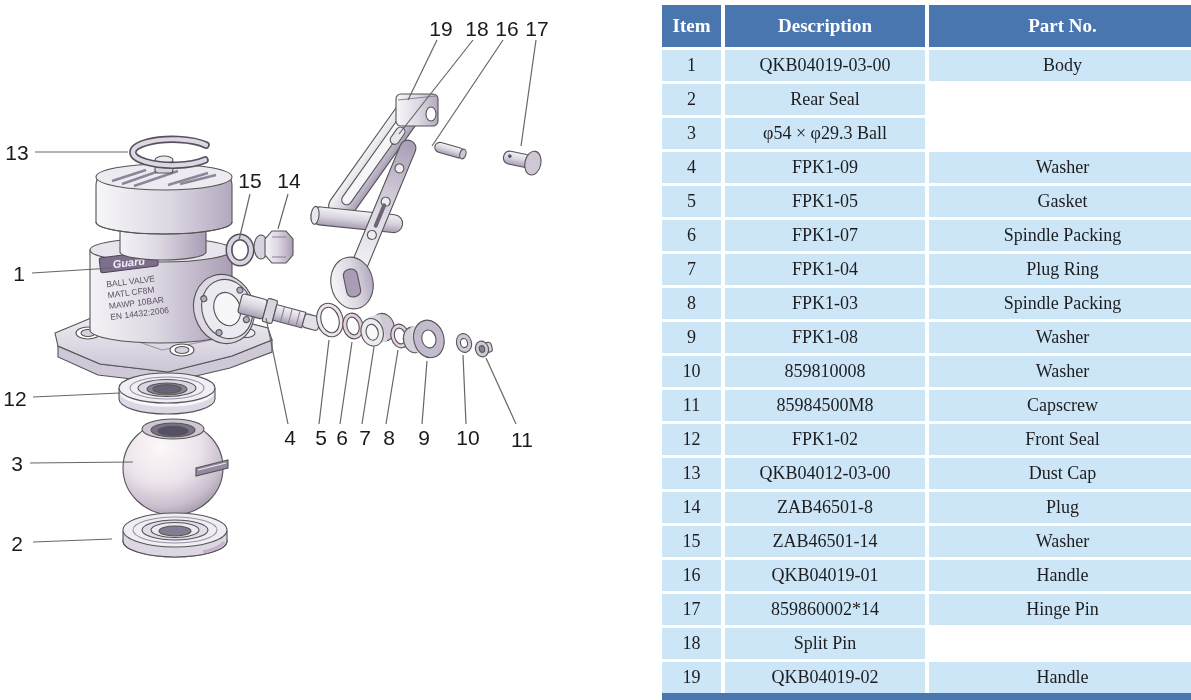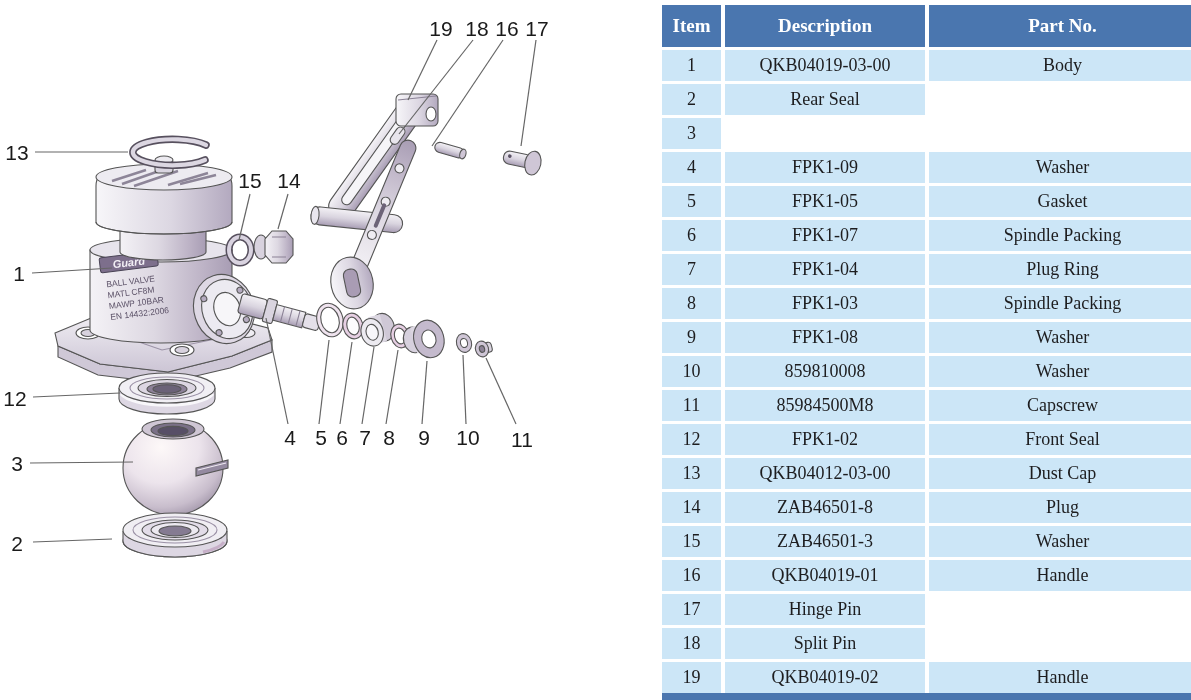--- a/index.html
+++ b/index.html
@@ -312,20 +312,21 @@
           <div class="cell">1</div>
           <div class="cell">QKB04019-03-00</div>
           <div class="cell">Body</div>
         </div>
         <div class="trow">
           <div class="cell">2</div>
           <div class="cell">Rear Seal</div>
         </div>
         <div class="trow">
           <div class="cell">3</div>
+          <div class="cell">φ54 × φ29.3 Ball</div>
         </div>
         <div class="trow">
           <div class="cell">4</div>
           <div class="cell">FPK1-09</div>
           <div class="cell">Washer</div>
         </div>
         <div class="trow">
           <div class="cell">5</div>
           <div class="cell">FPK1-05</div>
           <div class="cell">Gasket</div>
@@ -370,30 +371,31 @@
           <div class="cell">QKB04012-03-00</div>
           <div class="cell">Dust Cap</div>
         </div>
         <div class="trow">
           <div class="cell">14</div>
           <div class="cell">ZAB46501-8</div>
           <div class="cell">Plug</div>
         </div>
         <div class="trow">
           <div class="cell">15</div>
-          <div class="cell">ZAB46501-3</div>
+          <div class="cell">ZAB46501-14</div>
           <div class="cell">Washer</div>
         </div>
         <div class="trow">
           <div class="cell">16</div>
           <div class="cell">QKB04019-01</div>
           <div class="cell">Handle</div>
         </div>
         <div class="trow">
           <div class="cell">17</div>
+          <div class="cell">859860002*14</div>
           <div class="cell">Hinge Pin</div>
         </div>
         <div class="trow">
           <div class="cell">18</div>
           <div class="cell">Split Pin</div>
         </div>
         <div class="trow">
           <div class="cell">19</div>
           <div class="cell">QKB04019-02</div>
           <div class="cell">Handle</div>

